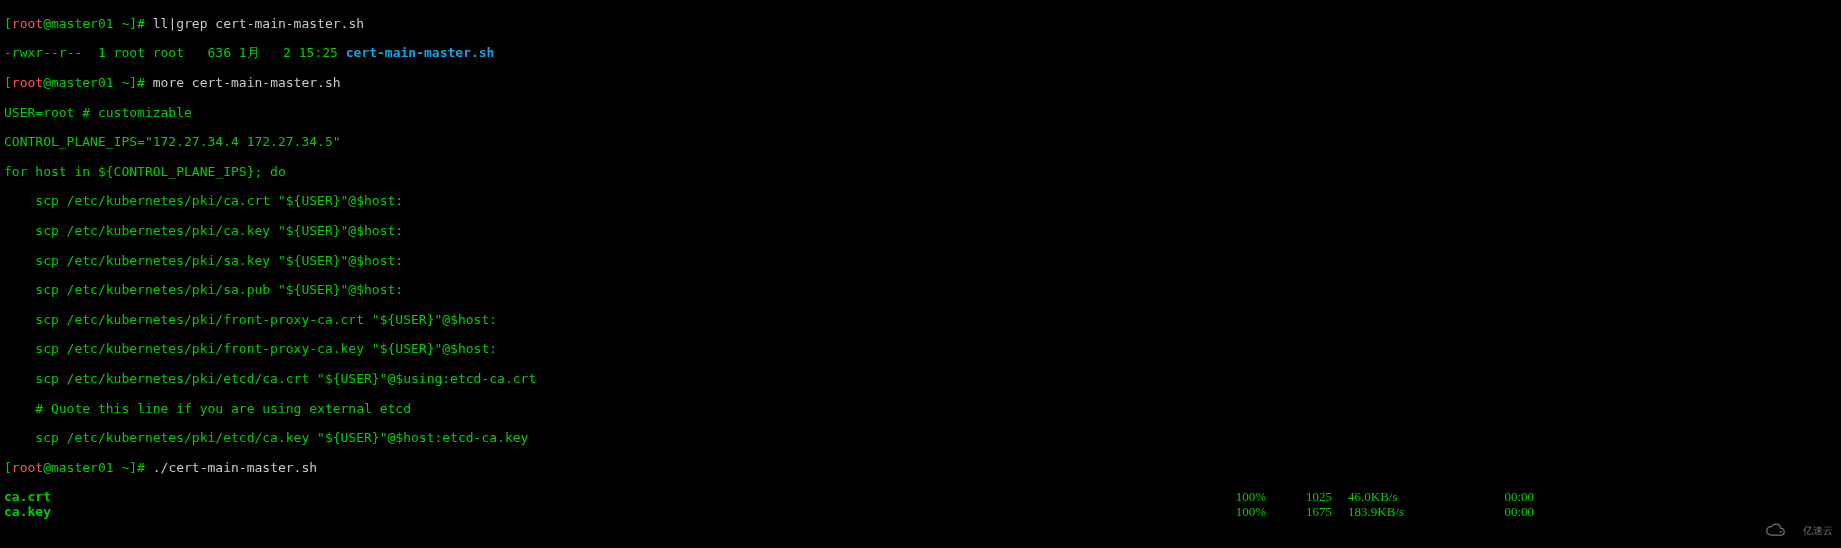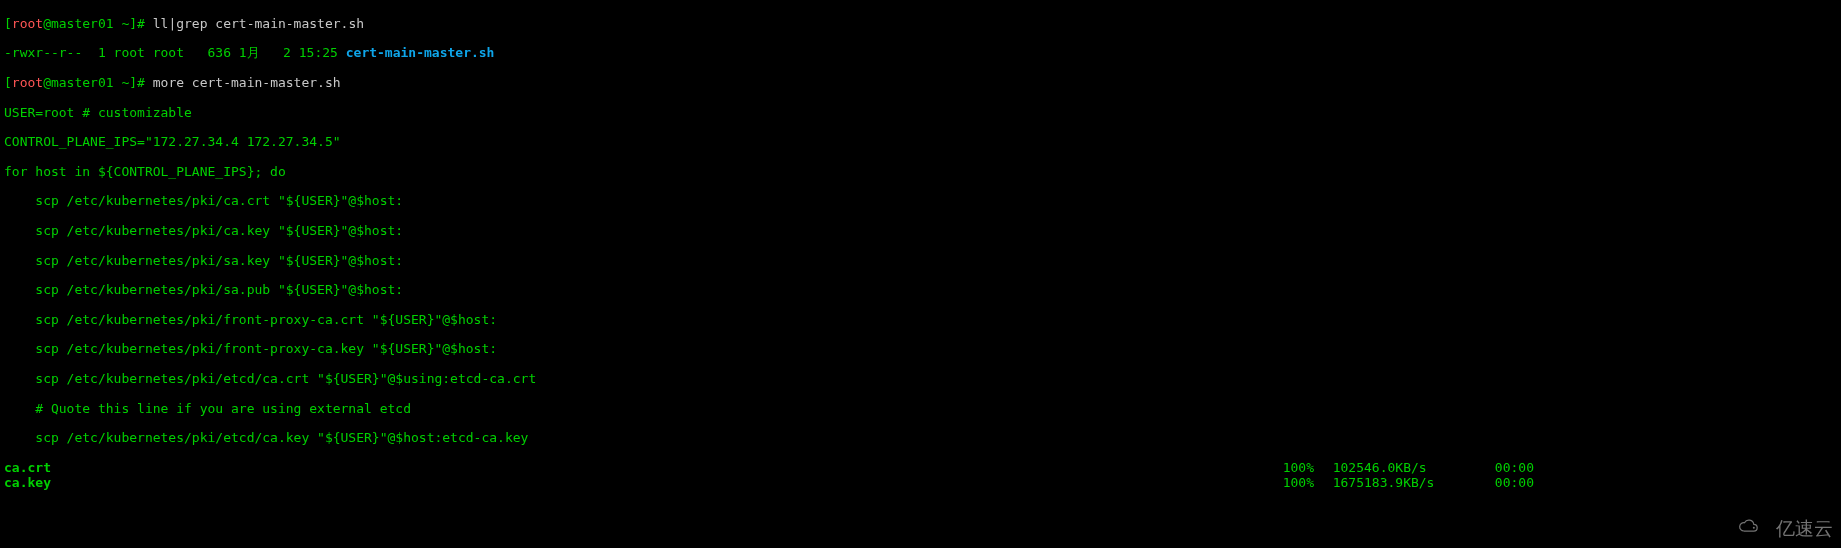--- a/index.html
+++ b/index.html
@@ -25,34 +25,36 @@
   .bold { font-weight: bold; color: #0ea5e9; }
   .row {
     display: flex;
     justify-content: space-between;
     width: 1530px;
   }
   .lhs { flex: 0 0 auto; font-weight: bold; }
   .rhs {
     flex: 0 0 auto;
     display: flex;
-    gap: 0;
+    gap: 16px;
+    font-family: Liberation Serif, serif;
   }
   .pct { width: 54px; text-align: right; }
   .sz  { width: 50px; text-align: right; }
   .spd { width: 100px; text-align: left; }
   .tm  { width: 70px; text-align: right; }
   .watermark {
     position: fixed;
     right: 8px;
     bottom: 6px;
     display: flex;
+    align-items: center;
     gap: 18px;
     font-family: sans-serif;
-    font-size: 19px;
+    font-size: 10px;
     color: #888;
     opacity: 0.85;
   }
   .watermark svg { width: 20px; height: 20px; }
 </style>
 </head>
 <body>
 
 <div class="terminal">
 <div><span class="prompt-bracket">[</span><span class="prompt-root">root</span><span>@</span><span class="prompt-host">master01</span><span> ~</span><span class="prompt-bracket">]</span><span># </span><span class="cmd">ll|grep cert-main-master.sh</span></div>
@@ -63,20 +65,21 @@
 <div>for host in ${CONTROL_PLANE_IPS}; do</div>
 <div>    scp /etc/kubernetes/pki/ca.crt "${USER}"@$host:</div>
 <div>    scp /etc/kubernetes/pki/ca.key "${USER}"@$host:</div>
 <div>    scp /etc/kubernetes/pki/sa.key "${USER}"@$host:</div>
 <div>    scp /etc/kubernetes/pki/sa.pub "${USER}"@$host:</div>
 <div>    scp /etc/kubernetes/pki/front-proxy-ca.crt "${USER}"@$host:</div>
 <div>    scp /etc/kubernetes/pki/front-proxy-ca.key "${USER}"@$host:</div>
 <div>    scp /etc/kubernetes/pki/etcd/ca.crt "${USER}"@$using:etcd-ca.crt</div>
 <div>    # Quote this line if you are using external etcd</div>
 <div>    scp /etc/kubernetes/pki/etcd/ca.key "${USER}"@$host:etcd-ca.key</div>
+<div><span class="prompt-bracket">[</span><span class="prompt-root">root</span><span>@</span><span class="prompt-host">master01</span><span> ~</span><span class="prompt-bracket">]</span><span># </span><span class="cmd">./cert-main-master.sh</span></div>
 <div id="transfers"><div class="row"><span class="lhs">ca.crt</span><span class="rhs"><span class="pct">100%</span><span class="sz">1025</span><span class="spd">46.0KB/s</span><span class="tm">00:00</span></span></div><div class="row"><span class="lhs">ca.key</span><span class="rhs"><span class="pct">100%</span><span class="sz">1675</span><span class="spd">183.9KB/s</span><span class="tm">00:00</span></span></div></div>
 
 </div>
 
 <div class="watermark">
   <span>
     <svg viewBox="0 0 24 24" fill="none" stroke="#888" stroke-width="1.5">
       <path d="M7 18a5 5 0 1 1 .8-9.94A6 6 0 0 1 19 10a4 4 0 0 1 0 8H7z"></path>
       <circle cx="19" cy="14" r="1.2" fill="#888" stroke="none"></circle>
     </svg>

